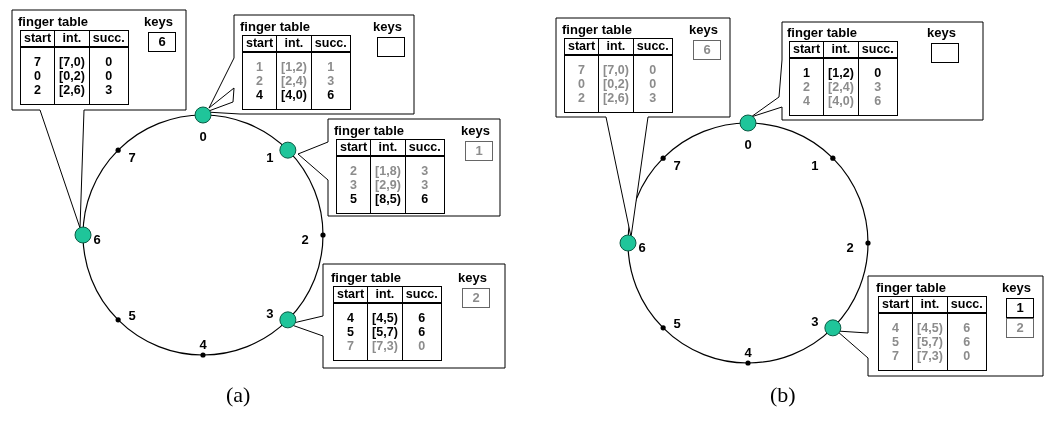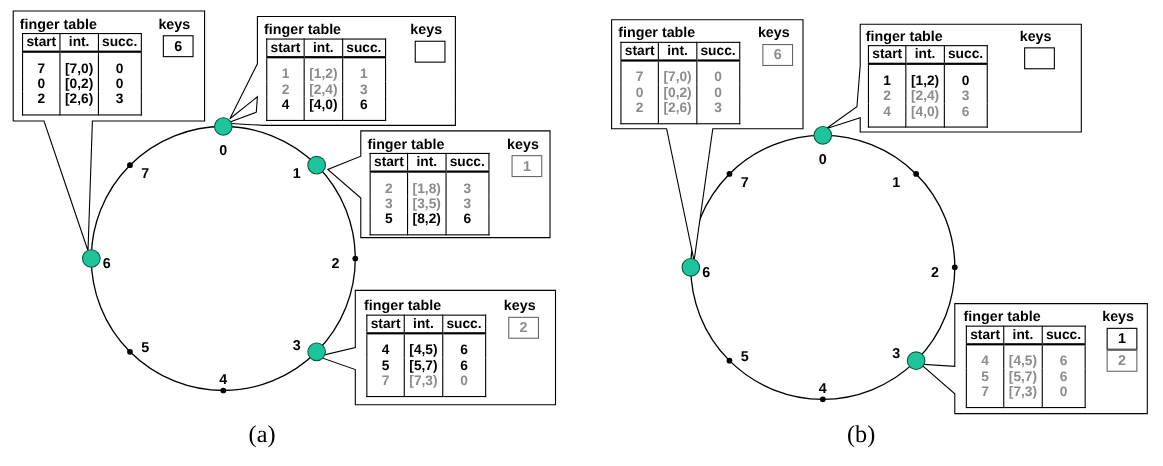--- a/index.html
+++ b/index.html
@@ -169,26 +169,26 @@
         </tr>
       </thead>
       <tbody>
         <tr>
           <td class="gray">2</td>
           <td class="gray">[1,8)</td>
           <td class="gray">3</td>
         </tr>
         <tr>
           <td class="gray">3</td>
-          <td class="gray">[3,5)</td>
+          <td class="gray">[2,9)</td>
           <td class="gray">3</td>
         </tr>
         <tr>
           <td>5</td>
-          <td>[8,2)</td>
+          <td>[8,5)</td>
           <td>6</td>
         </tr>
       </tbody>
     </table>
   <div class="keys" style="position:absolute; left:131px; top:18px;">
       <div class="keybox gray" style="position: absolute; left: 0px; top: 0px;">1</div>
     </div>
 </div>
 
 <div class="ft" style="left:331px; top:270px; width:170px; height:95px;">

